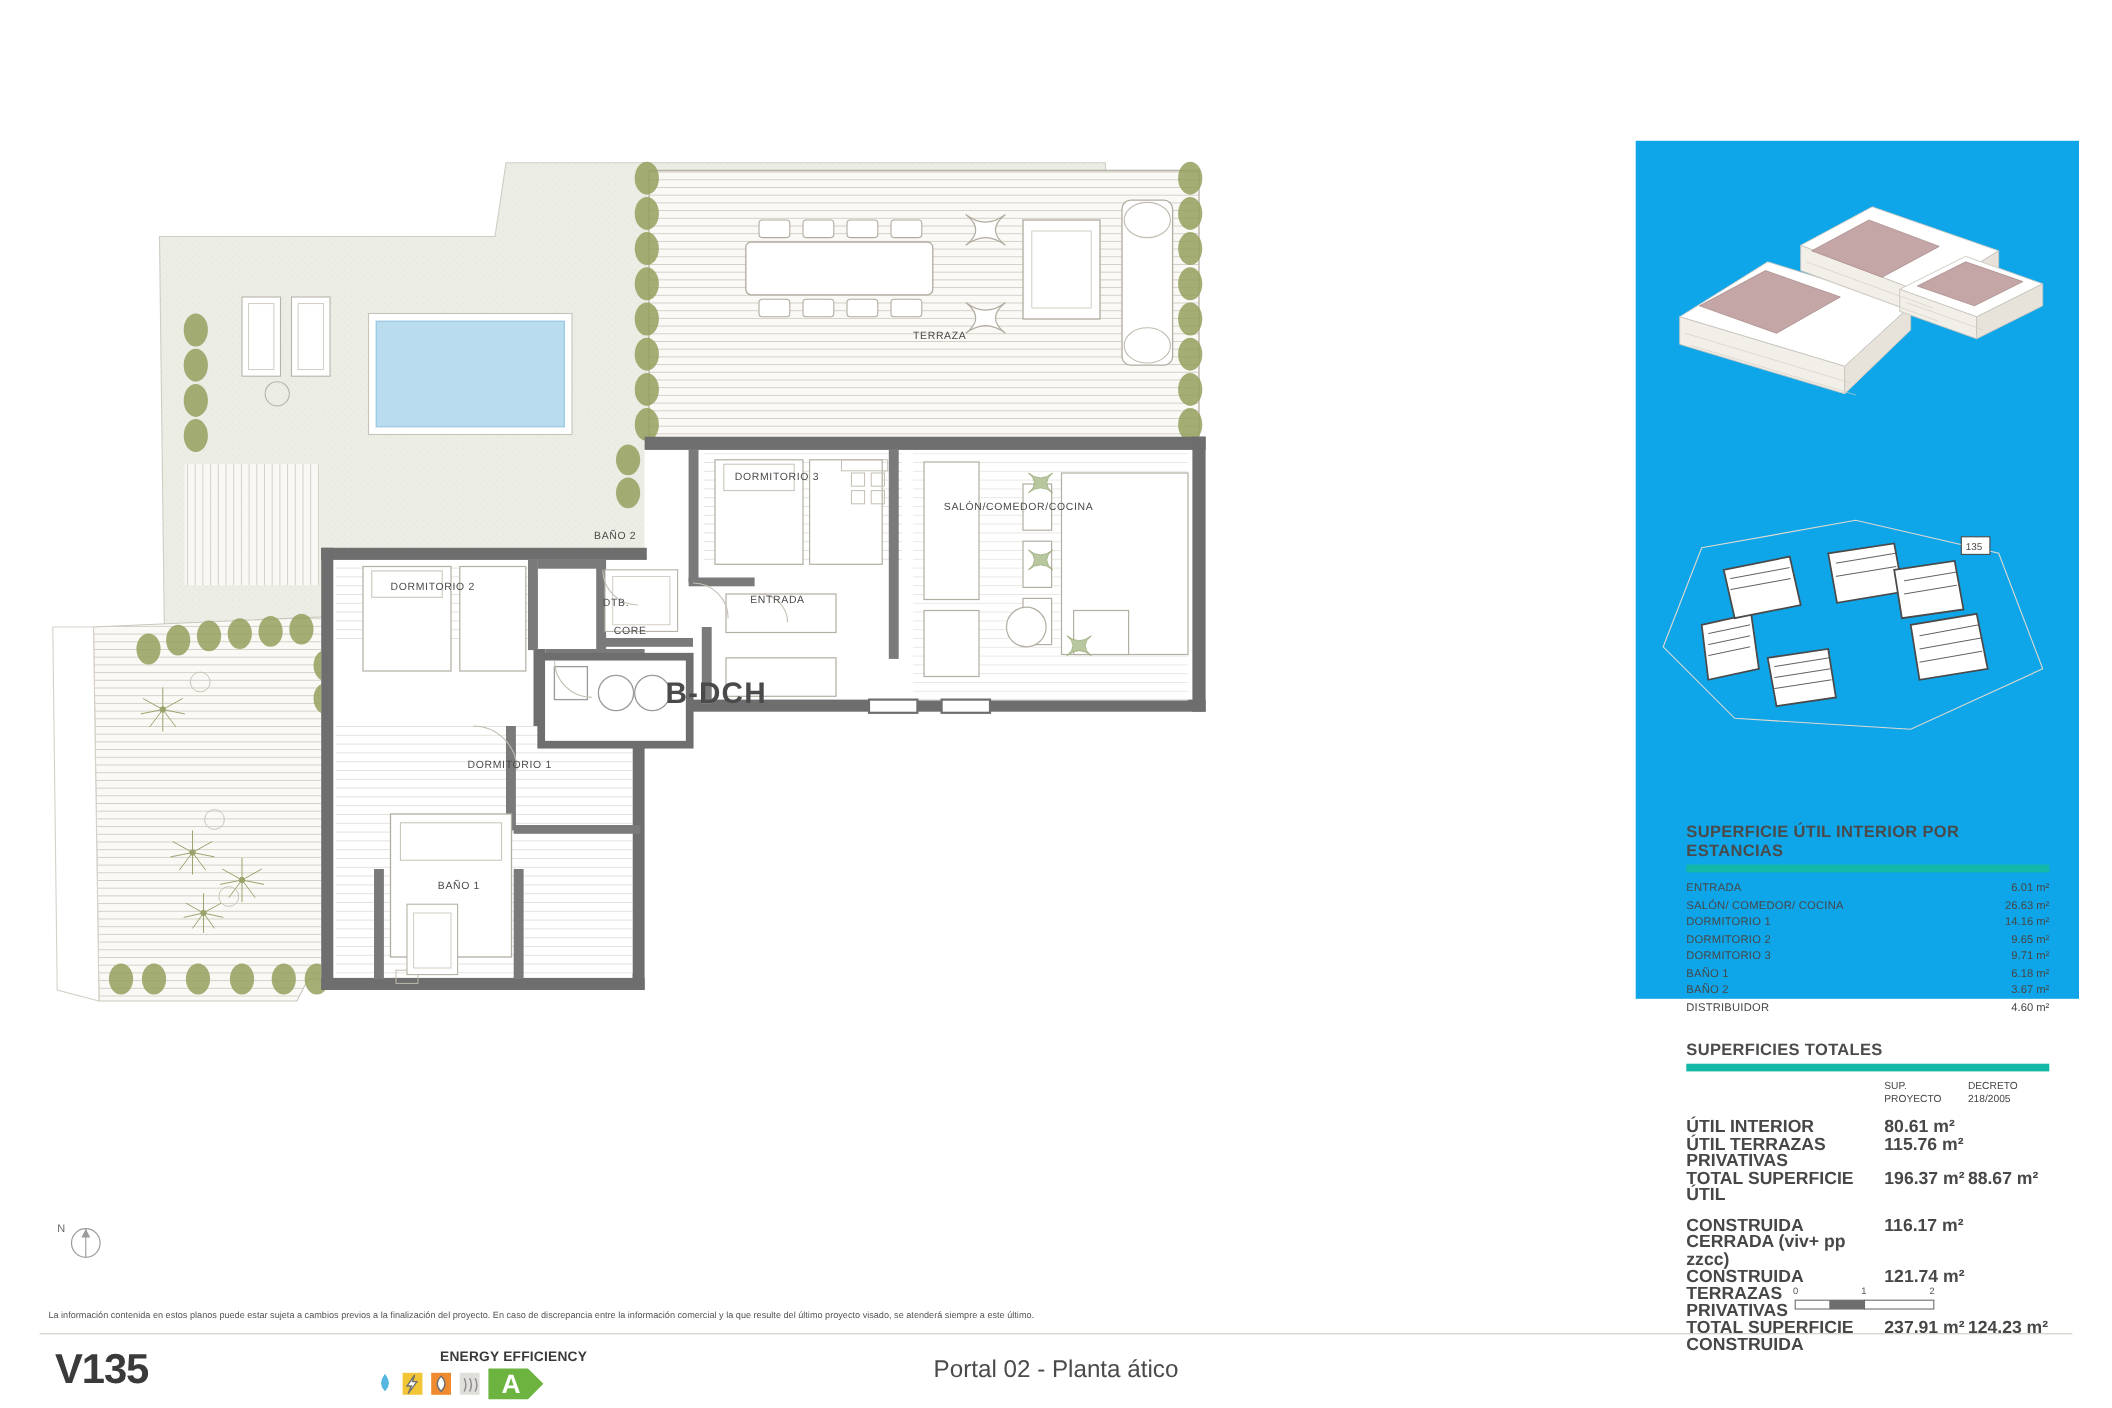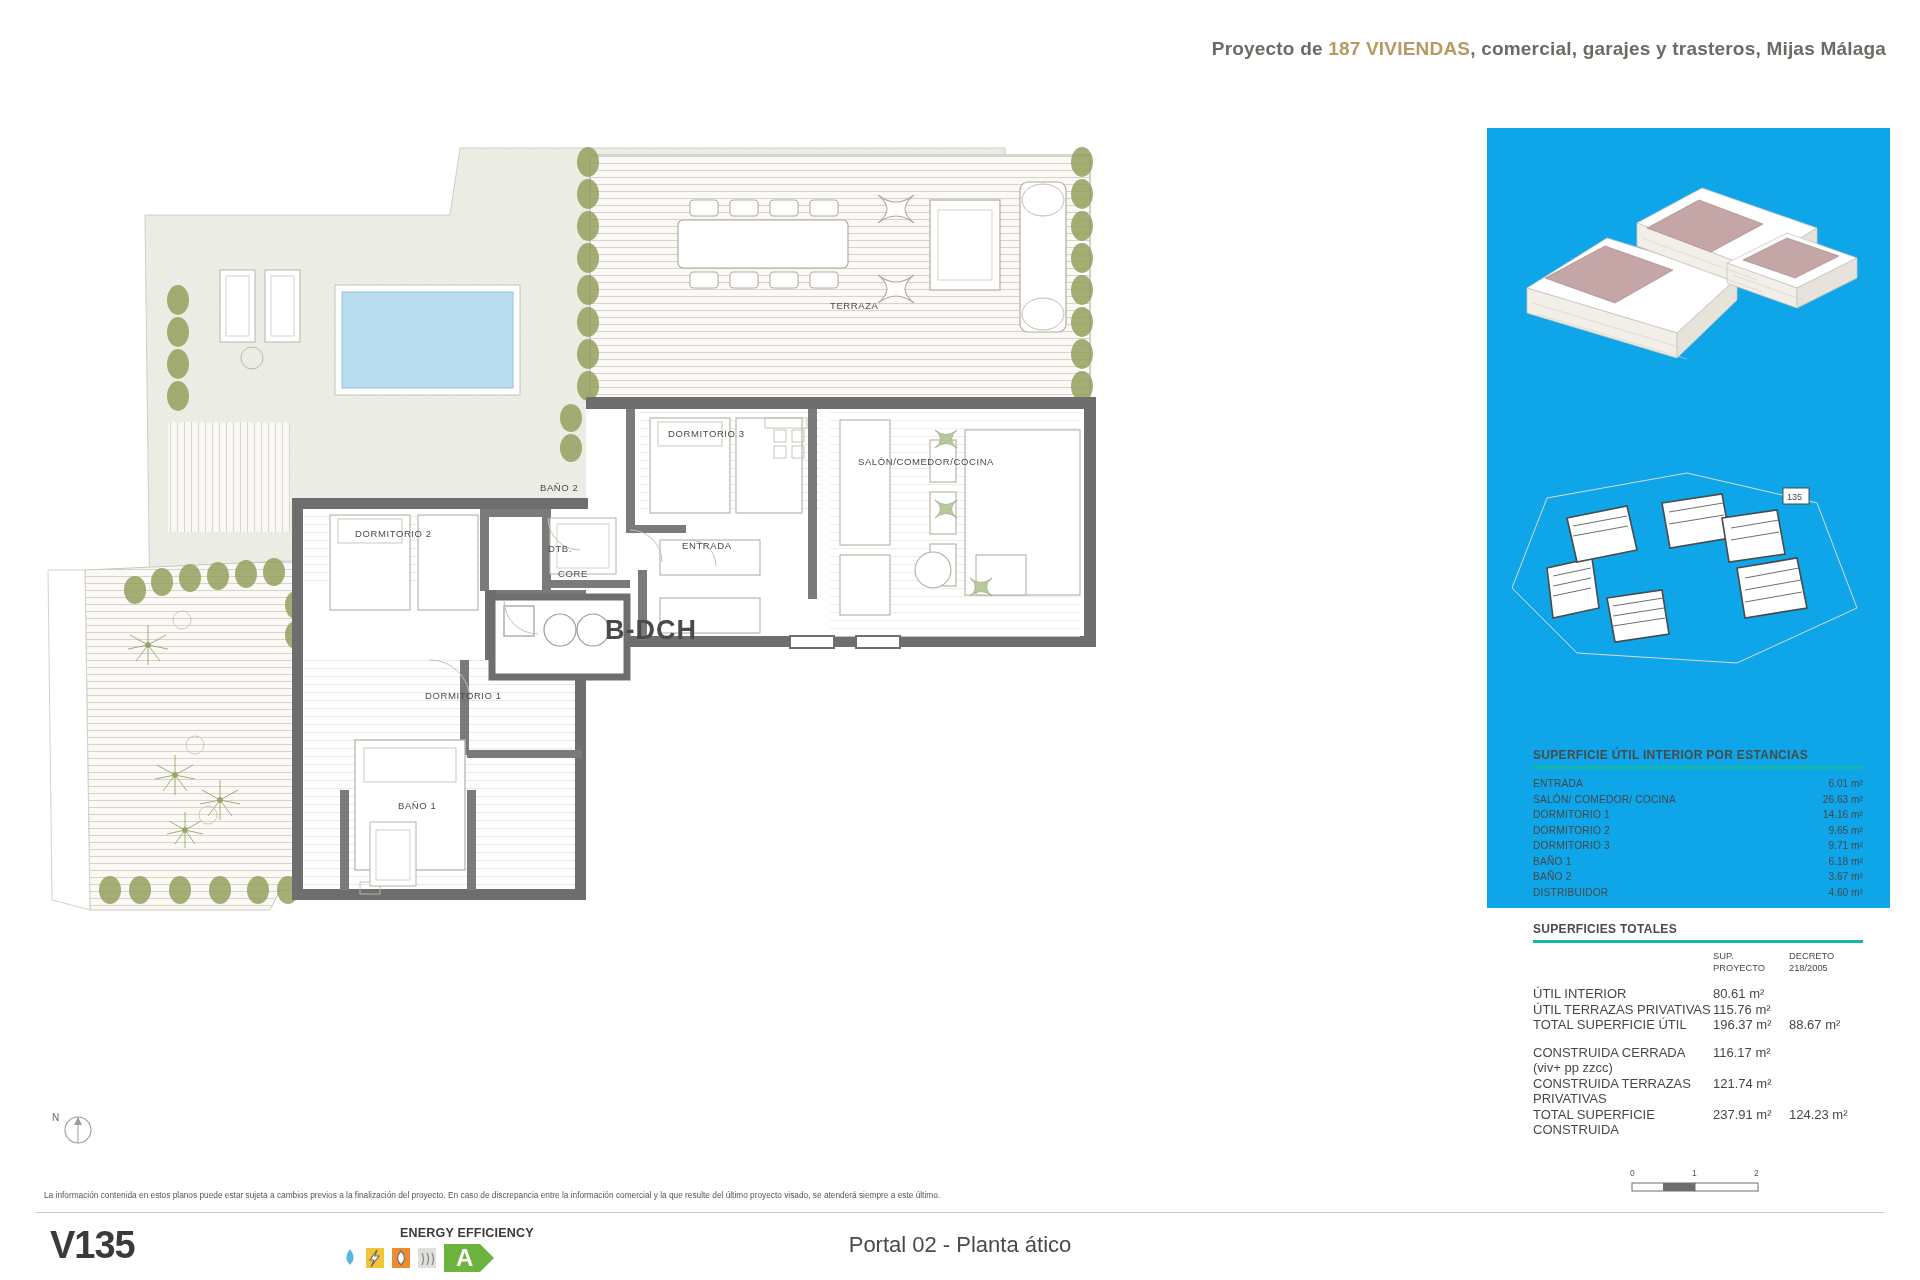--- a/index.html
+++ b/index.html
@@ -42,31 +42,31 @@
   
   .rightcol{
     position:absolute;left:1487px;top:128px;width:403px;height:780px;
     background:#0ea5e9;
   }
   .minimap{position:absolute;left:0;top:0;width:403px;height:340px;}
   .sitemap{position:absolute;left:0;top:330px;width:403px;height:220px;}
 
   .tables{position:absolute;left:46px;top:620px;width:330px;}
   .tbl-title{
-    font-size:12px;font-weight:bold;color:#4a4a4a;letter-spacing:.3px;
-    padding-bottom:4px;border-bottom:3px solid #14b8a6;margin-bottom:7px;
+    font-size:15px;font-weight:bold;color:#4a4a4a;letter-spacing:.3px;
+    padding-bottom:4px;border-bottom:7px solid #14b8a6;margin-bottom:7px;
   }
   .row{display:flex;justify-content:space-between;font-size:10.2px;line-height:15.5px;color:#474747;}
   .row .k{letter-spacing:.2px;}
   .row .v{text-align:right;min-width:70px;}
   .gap{height:22px;}
   .tot-head{display:flex;justify-content:flex-end;font-size:9.3px;line-height:12px;color:#474747;font-weight:400;}
   .tot-head .c1{width:76px;text-align:left;}
   .tot-head .c2{width:74px;text-align:left;}
-  .row3{display:flex;font-size:13px;line-height:15.5px;color:#474747;}
+  .row3{display:flex;font-size:16px;line-height:15.5px;color:#474747;font-weight:bold;}
   .row3 .k{flex:1;}
   .row3 .v1{width:76px;text-align:left;}
   .row3 .v2{width:74px;text-align:left;}
   .sub{height:12px;}
 
   
   .north{position:absolute;left:52px;top:1112px;}
   .north .n{position:absolute;left:0;top:0;font-size:10px;color:#666;}
 
   
@@ -95,23 +95,20 @@
   .portal{
     position:absolute;left:0;top:14px;width:1920px;text-align:center;
     font-size:22px;color:#4a4a4a;
   }
 </style>
 </head>
 <body>
 
 <div class="sheet">
 
-  <div class="header">
-    <span>Proyecto de </span><span class="hl">187 VIVIENDAS</span><span>, comercial, garajes y trasteros, Mijas Málaga</span>
-  </div>
 
   <div class="plan">
     <svg width="1430" height="1050" viewBox="0 0 1430 1050" xmlns="http://www.w3.org/2000/svg">
       <defs>
         <pattern id="deck" width="1" height="7" patternUnits="userSpaceOnUse">
           <rect width="1" height="7" fill="#faf9f6"></rect>
           <line x1="0" y1="0.5" x2="1" y2="0.5" stroke="#c9c3b6" stroke-width="0.7"></line>
         </pattern>
         <pattern id="deckV" width="7" height="1" patternUnits="userSpaceOnUse">
           <rect width="7" height="1" fill="#faf9f6"></rect>

